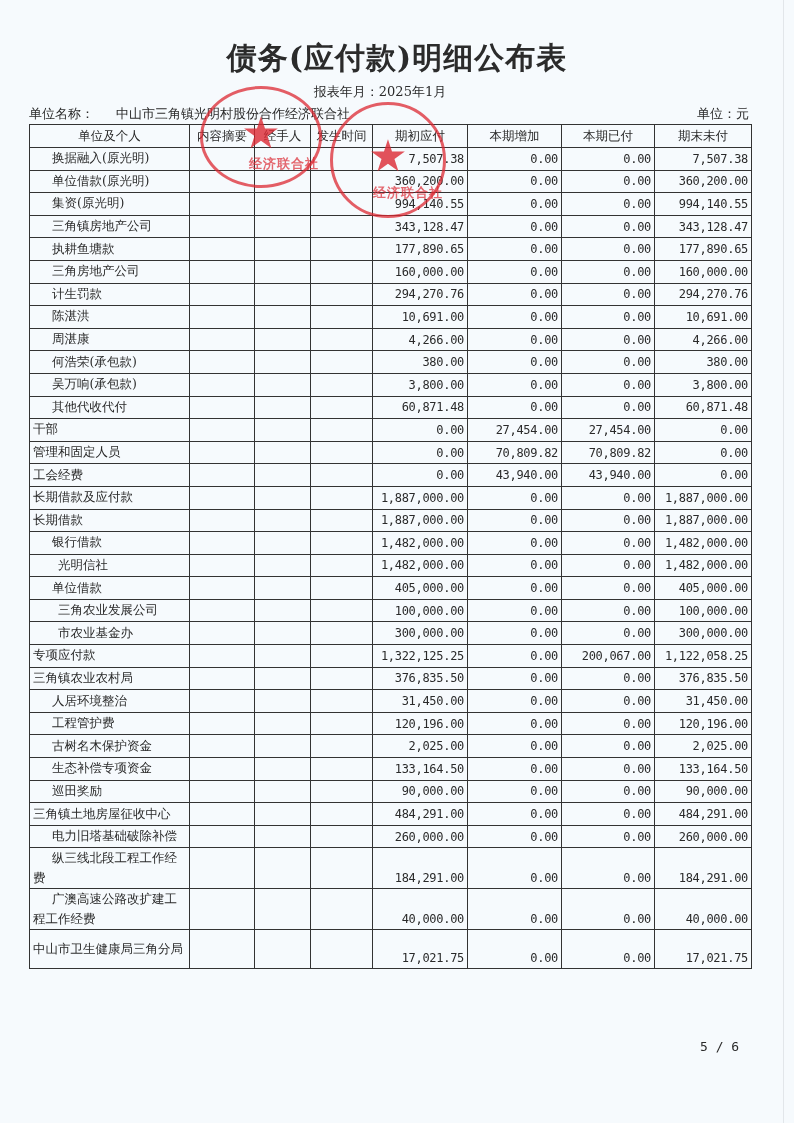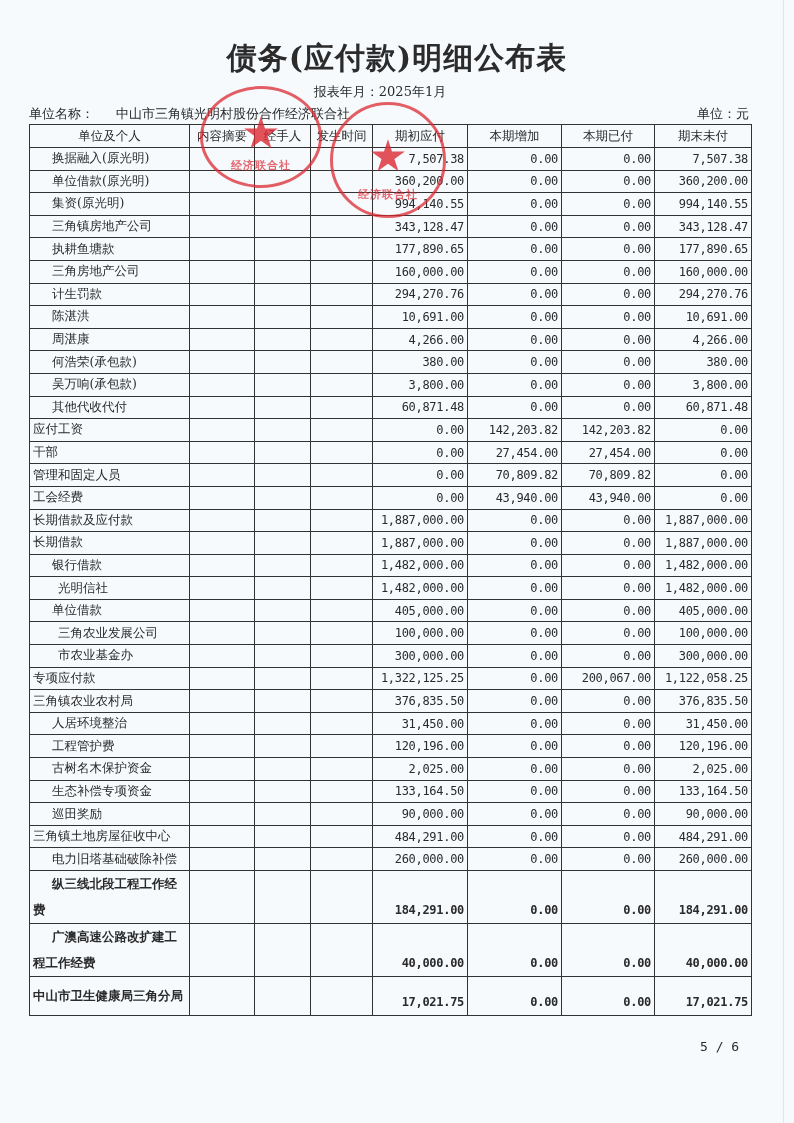--- a/index.html
+++ b/index.html
@@ -35,38 +35,38 @@
   }
   table.ledger th, table.ledger td {
     border: 1px solid #333; padding: 0 3px; height: 21.6px;
     white-space: nowrap; overflow: hidden;
   }
   table.ledger th { font-weight: normal; height: 22px; }
   table.ledger td.num { text-align: right; font-family: "DejaVu Sans Mono", "Liberation Mono", monospace; font-size: 12px; letter-spacing: -0.3px; }
   table.ledger td.name { text-align: left; }
   table.ledger td.name.i1 { padding-left: 22px; }
   table.ledger td.name.i2 { padding-left: 28px; }
-  table.ledger tr.tall td { height: 38px; white-space: normal; line-height: 26px; vertical-align: bottom; font-weight: bold; }
+  table.ledger tr.tall td { height: 38px; white-space: normal; line-height: 20px; vertical-align: bottom; }
   table.ledger tr.tall td.name { vertical-align: middle; }
   .first-line-indent { text-indent: 19px; display: block; }
   .page-num {
     position: absolute; left: 700px; top: 1039px; font-size: 13px;
     font-family: "DejaVu Sans Mono", "Liberation Mono", monospace;
   }
   .stamp {
     position: absolute; border-radius: 50%; border: 3px solid rgba(220,40,50,0.75);
     pointer-events: none;
   }
   .stamp .star {
     position: absolute; left: 50%; top: 46%; transform: translate(-50%, -50%);
     color: rgba(220,40,50,0.8); font-size: 44px; line-height: 1;
   }
   .stamp .ring-text {
-    position: absolute; width: 100%; text-align: center; bottom: 12%;
-    color: rgba(220,40,50,0.7); font-size: 11px; font-weight: bold; letter-spacing: 1px;
+    position: absolute; width: 100%; text-align: right; bottom: 12%;
+    color: rgba(220,40,50,0.7); font-size: 13px; font-weight: bold; letter-spacing: 1px;
   }
 </style>
 </head>
 <body>
 
 <div class="right-edge"></div>
 
 <div class="title">债务(应付款)明细公布表</div>
 
 <div class="report-date">
@@ -218,30 +218,20 @@
         <td class="name i1">其他代收代付</td>
         <td></td>
         <td></td>
         <td></td>
         <td class="num">60,871.48</td>
         <td class="num">0.00</td>
         <td class="num">0.00</td>
         <td class="num">60,871.48</td>
       </tr>
       <tr>
-        <td class="name">应付工资</td>
-        <td></td>
-        <td></td>
-        <td></td>
-        <td class="num">0.00</td>
-        <td class="num">142,203.82</td>
-        <td class="num">142,203.82</td>
-        <td class="num">0.00</td>
-      </tr>
-      <tr>
         <td class="name">干部</td>
         <td></td>
         <td></td>
         <td></td>
         <td class="num">0.00</td>
         <td class="num">27,454.00</td>
         <td class="num">27,454.00</td>
         <td class="num">0.00</td>
       </tr>
       <tr>

